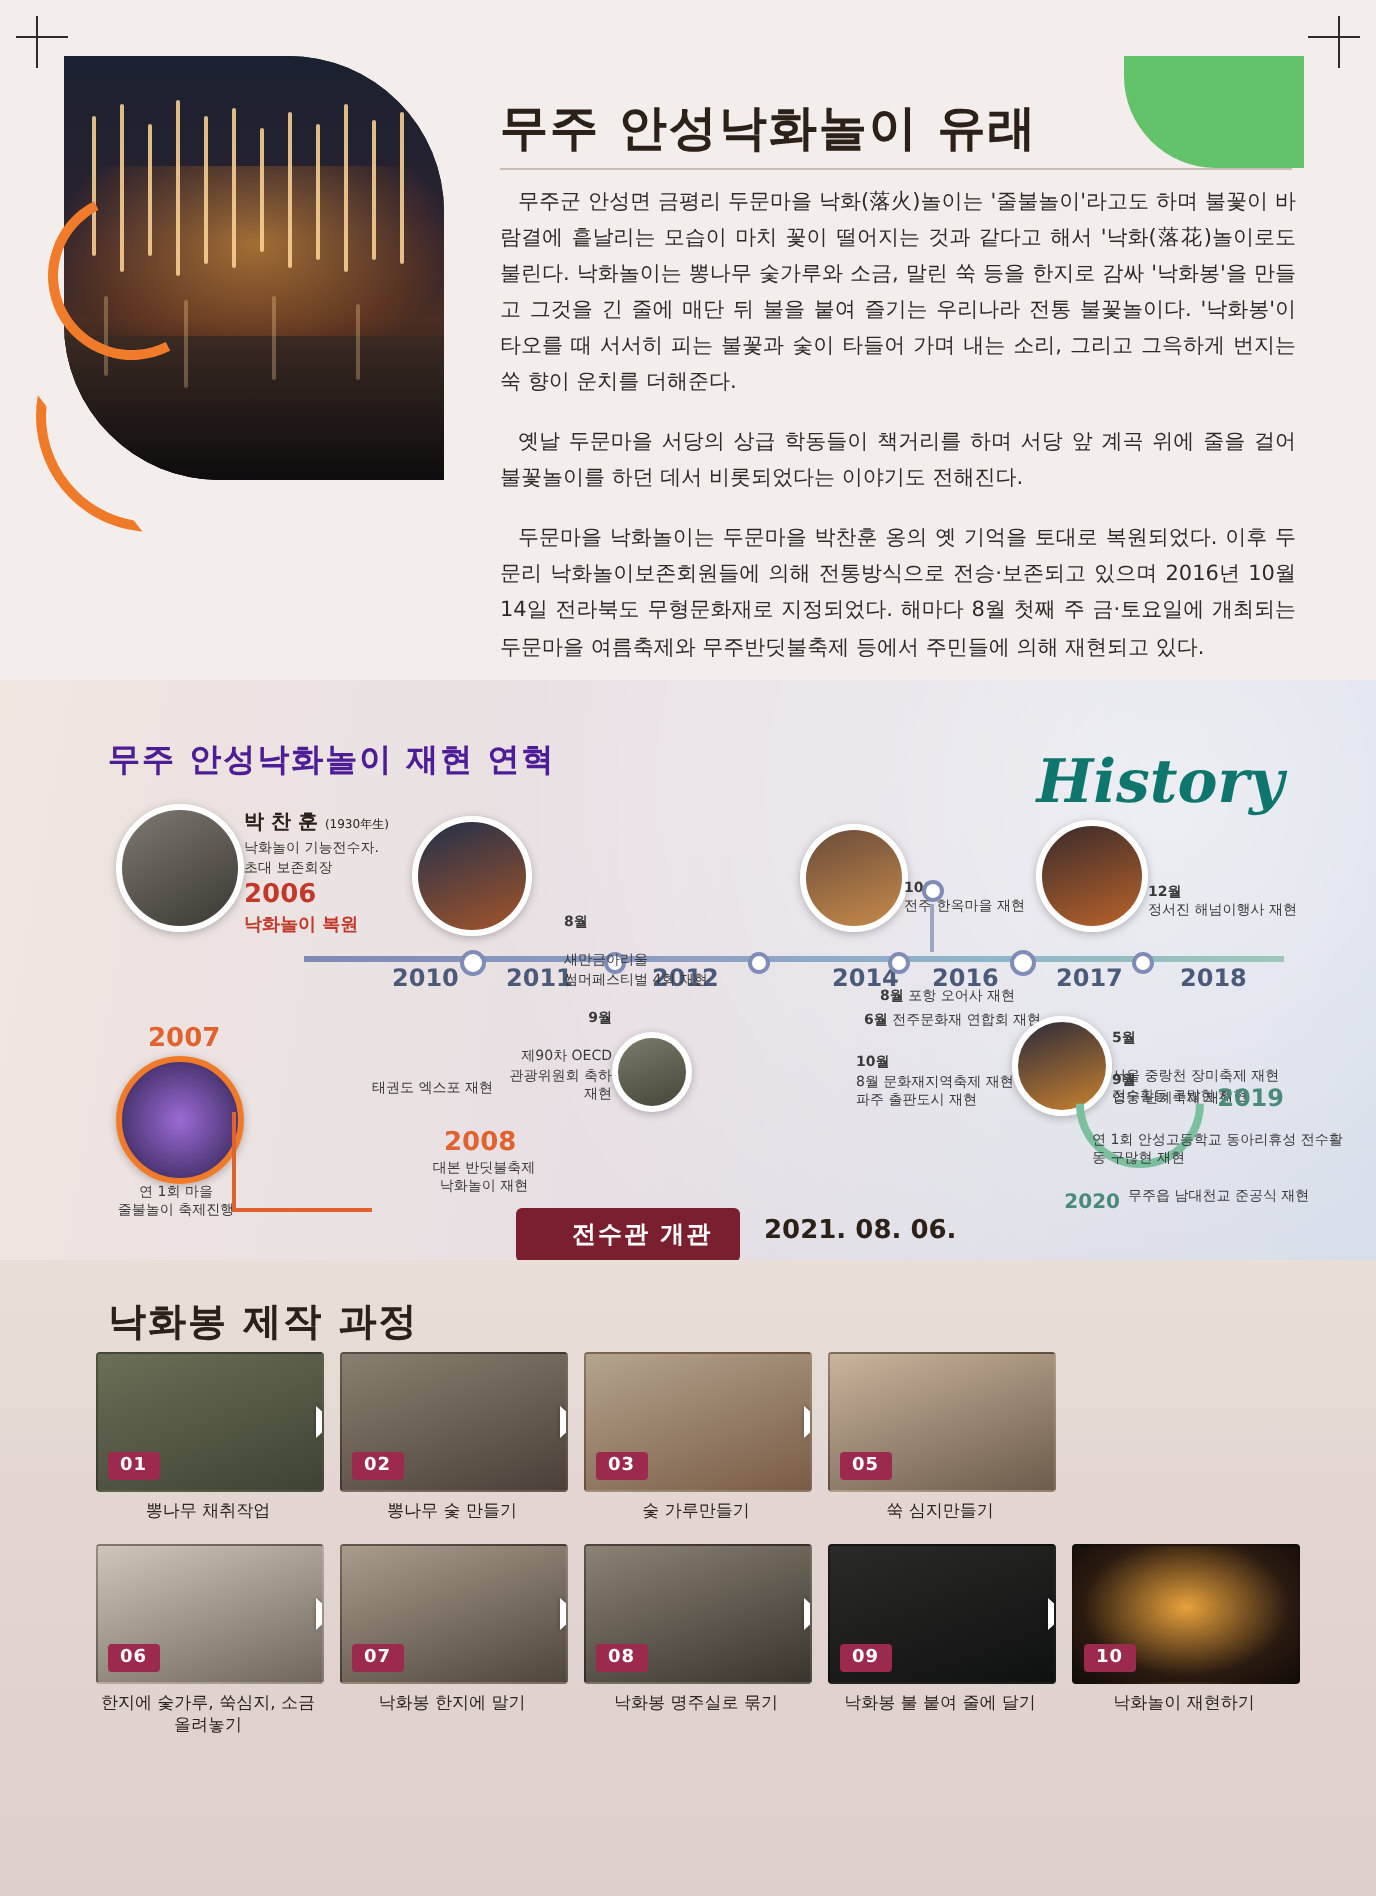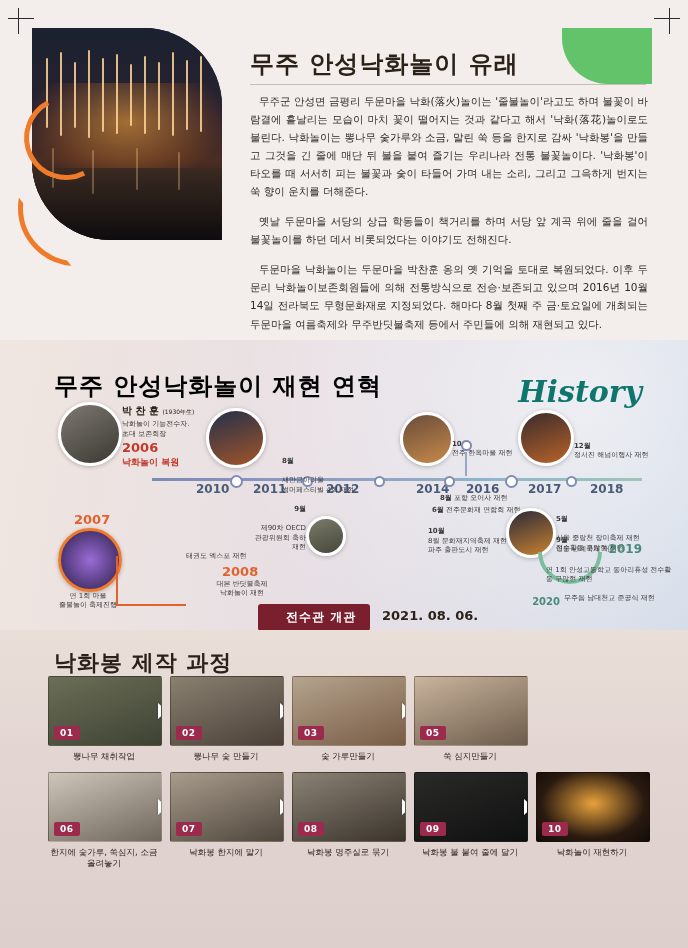--- a/index.html
+++ b/index.html
@@ -70,21 +70,21 @@
   
   .hist{
     position:absolute;left:0;right:0;top:340px;height:290px;
     background:linear-gradient(100deg,#efe6e0 0%,#e8dfe4 45%,#cfd8e6 100%);
   }
   .hist:before{
     content:"";position:absolute;left:0;right:0;top:0;height:100%;
     background:radial-gradient(circle at 85% 20%,rgba(255,255,255,.55),transparent 55%);
   }
   .hist-title{
-    position:absolute;left:54px;top:370px;font-size:24px;font-weight:bold;color:#000000;
+    position:absolute;left:54px;top:370px;font-size:16px;font-weight:bold;color:#4c1d95;
     font-family:"DejaVu Serif","Liberation Serif",serif;letter-spacing:1px;
   }
   .hist-en{
     position:absolute;right:46px;top:374px;font-size:30px;font-style:italic;font-weight:bold;
     color:#0f766e;font-family:"DejaVu Serif","Liberation Serif",serif;
   }
 
   .tl-line{position:absolute;left:152px;top:478px;width:490px;height:3px;
     background:linear-gradient(90deg,#7d8ab5,#8fa0c4 40%,#8fb6c9 70%,#9ec6b8);}
   .yr{
@@ -123,21 +123,21 @@
     border:4px solid #7bbf9e;border-right-color:transparent;border-top-color:transparent;
     transform:rotate(-45deg);
   }
 
   
   .proc{
     position:absolute;left:0;right:0;top:630px;bottom:0;
     background:linear-gradient(180deg,#e9ded8 0%,#e3d6d2 40%,#dccfcc 100%);
   }
   .proc-title{
-    position:absolute;left:54px;top:648px;font-size:22px;font-weight:bold;color:#2b2118;
+    position:absolute;left:54px;top:648px;font-size:19px;font-weight:bold;color:#2b2118;
     font-family:"DejaVu Serif","Liberation Serif",serif;letter-spacing:1px;
   }
   .grid{position:absolute;left:48px;top:676px;width:596px;}
   .row{display:flex;gap:10px;margin-bottom:6px;}
   .cell{width:112px;}
   .thumb{
     width:112px;height:68px;border-radius:2px;position:relative;overflow:hidden;
     border:1px solid rgba(0,0,0,.12);
   }
   .num{
@@ -284,21 +284,21 @@
     <span>영동 난계축제 재현</span>
   </div>
 
   <div class="y2007" style="left:74px;top:512px;">2007</div>
   <div class="circ" style="left:58px;top:528px;width:58px;height:58px;border-color:#ef7b2a;background:radial-gradient(circle at 50% 50%,#9b6bd6,#2b1f4a);"></div>
   <div class="cap c" style="left:46px;top:592px;width:84px;white-space:pre-line;">연 1회 마을
 줄불놀이 축제진행</div>
 
   <div class="elbow" style="left:116px;top:556px;width:68px;height:48px;"></div>
   <div class="y2008" style="left:222px;top:564px;">2008</div>
-  <div class="cap" style="left:186px;top:540px;width:104px;margin-top:12px;">태권도 엑스포 재현</div>
+  <div class="cap" style="left:186px;top:540px;width:104px;">태권도 엑스포 재현</div>
   <div class="cap c" style="left:190px;top:580px;width:104px;white-space:pre-line;">대본 반딧불축제
 낙화놀이 재현</div>
 
   <div class="green-arc"></div>
   <div class="y2019" style="right:46px;top:542px;">2019</div>
   <div class="cap" style="right:14px;top:566px;width:128px;text-align:left;">연 1회 안성고등학교 동아리휴성
 전수활동 구많현 재현</div>
   <div class="y2020" style="right:128px;top:596px;">2020</div>
   <div class="cap" style="right:14px;top:594px;width:110px;text-align:left;">무주읍 남대천교 준공식 재현</div>
 

